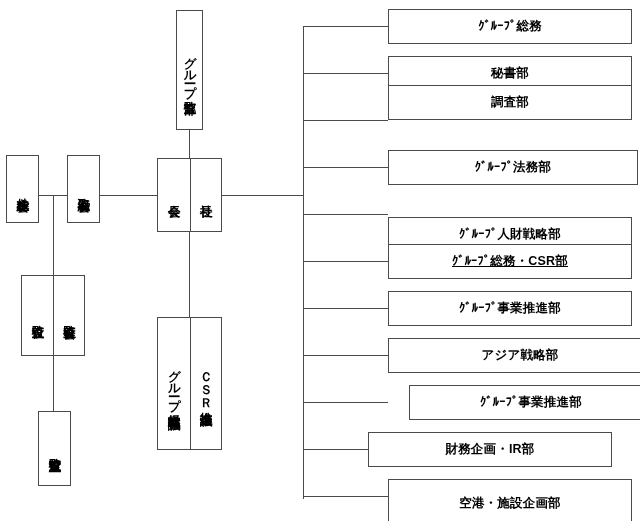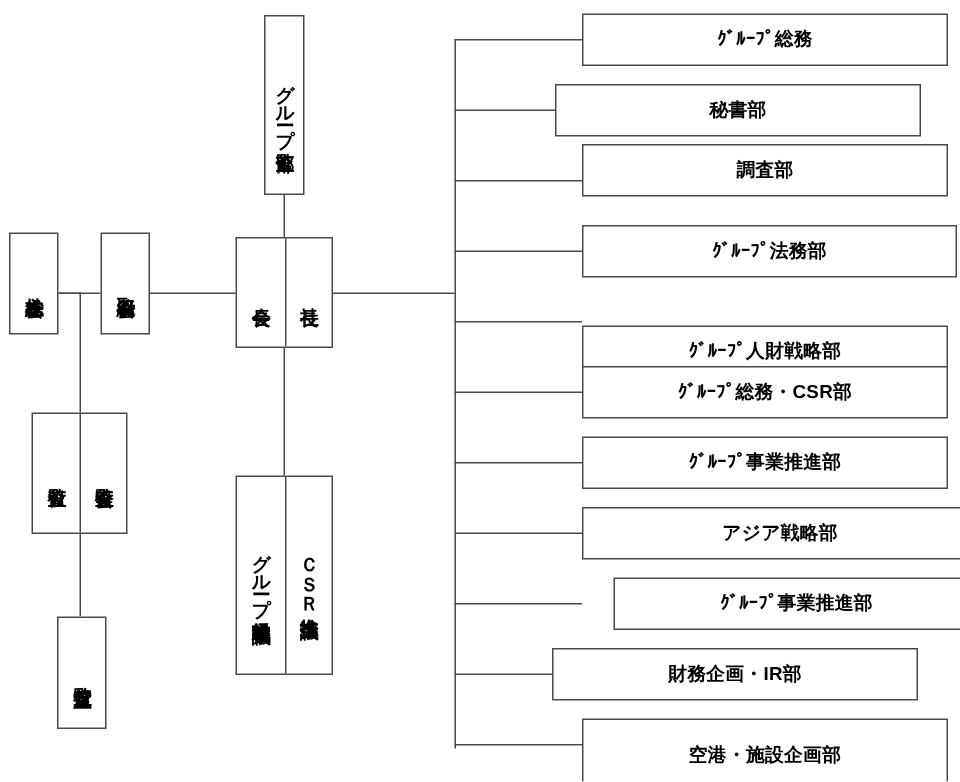--- a/index.html
+++ b/index.html
@@ -139,24 +139,24 @@
     <div class="cell">会長</div>
     <div class="cell">社長</div>
   </div>
 
   <div class="splitbox" style="left:157px; top:317px; width:65px; height:133px;">
     <div class="cell">グループ経営戦略会議</div>
     <div class="cell">ＣＳＲ推進会議</div>
   </div>
 
   <div class="node horiz" style="left:388px; top:9px;   width:244px; height:35px;">ｸﾞﾙｰﾌﾟ総務</div>
-  <div class="node horiz" style="left:370px; top:56px;  width:244px; height:35px;">秘書部</div>
-  <div class="node horiz" style="left:388px; top:96px; width:244px; height:35px;">調査部</div>
+  <div class="node horiz" style="left:388px; top:56px;  width:244px; height:35px;">秘書部</div>
+  <div class="node horiz" style="left:388px; top:85px; width:244px; height:35px;">調査部</div>
   <div class="node horiz" style="left:388px; top:150px; width:250px; height:35px;">ｸﾞﾙｰﾌﾟ法務部</div>
   <div class="node horiz" style="left:388px; top:197px; width:244px; height:35px;margin-top:20px;">ｸﾞﾙｰﾌﾟ人財戦略部</div>
-  <div class="node horiz" style="left:388px; top:244px; width:244px; height:35px;">ｸﾞﾙｰﾌﾟ総務・CSR部</div>
+  <div class="node horiz" style="left:388px; top:244px; width:244px; height:35px;text-decoration:underline;">ｸﾞﾙｰﾌﾟ総務・CSR部</div>
   <div class="node horiz" style="left:388px; top:291px; width:244px; height:35px;">ｸﾞﾙｰﾌﾟ事業推進部</div>
   <div class="node horiz" style="left:388px; top:338px; width:264px; height:35px;">アジア戦略部</div>
   <div class="node horiz" style="left:409px; top:385px; width:244px; height:35px;">ｸﾞﾙｰﾌﾟ事業推進部</div>
   <div class="node horiz" style="left:368px; top:432px; width:244px; height:35px;">財務企画・IR部</div>
   <div class="node horiz" style="left:388px; top:479px; width:244px; height:49px;">空港・施設企画部</div>
 
 </div>
 
 </body></html>

